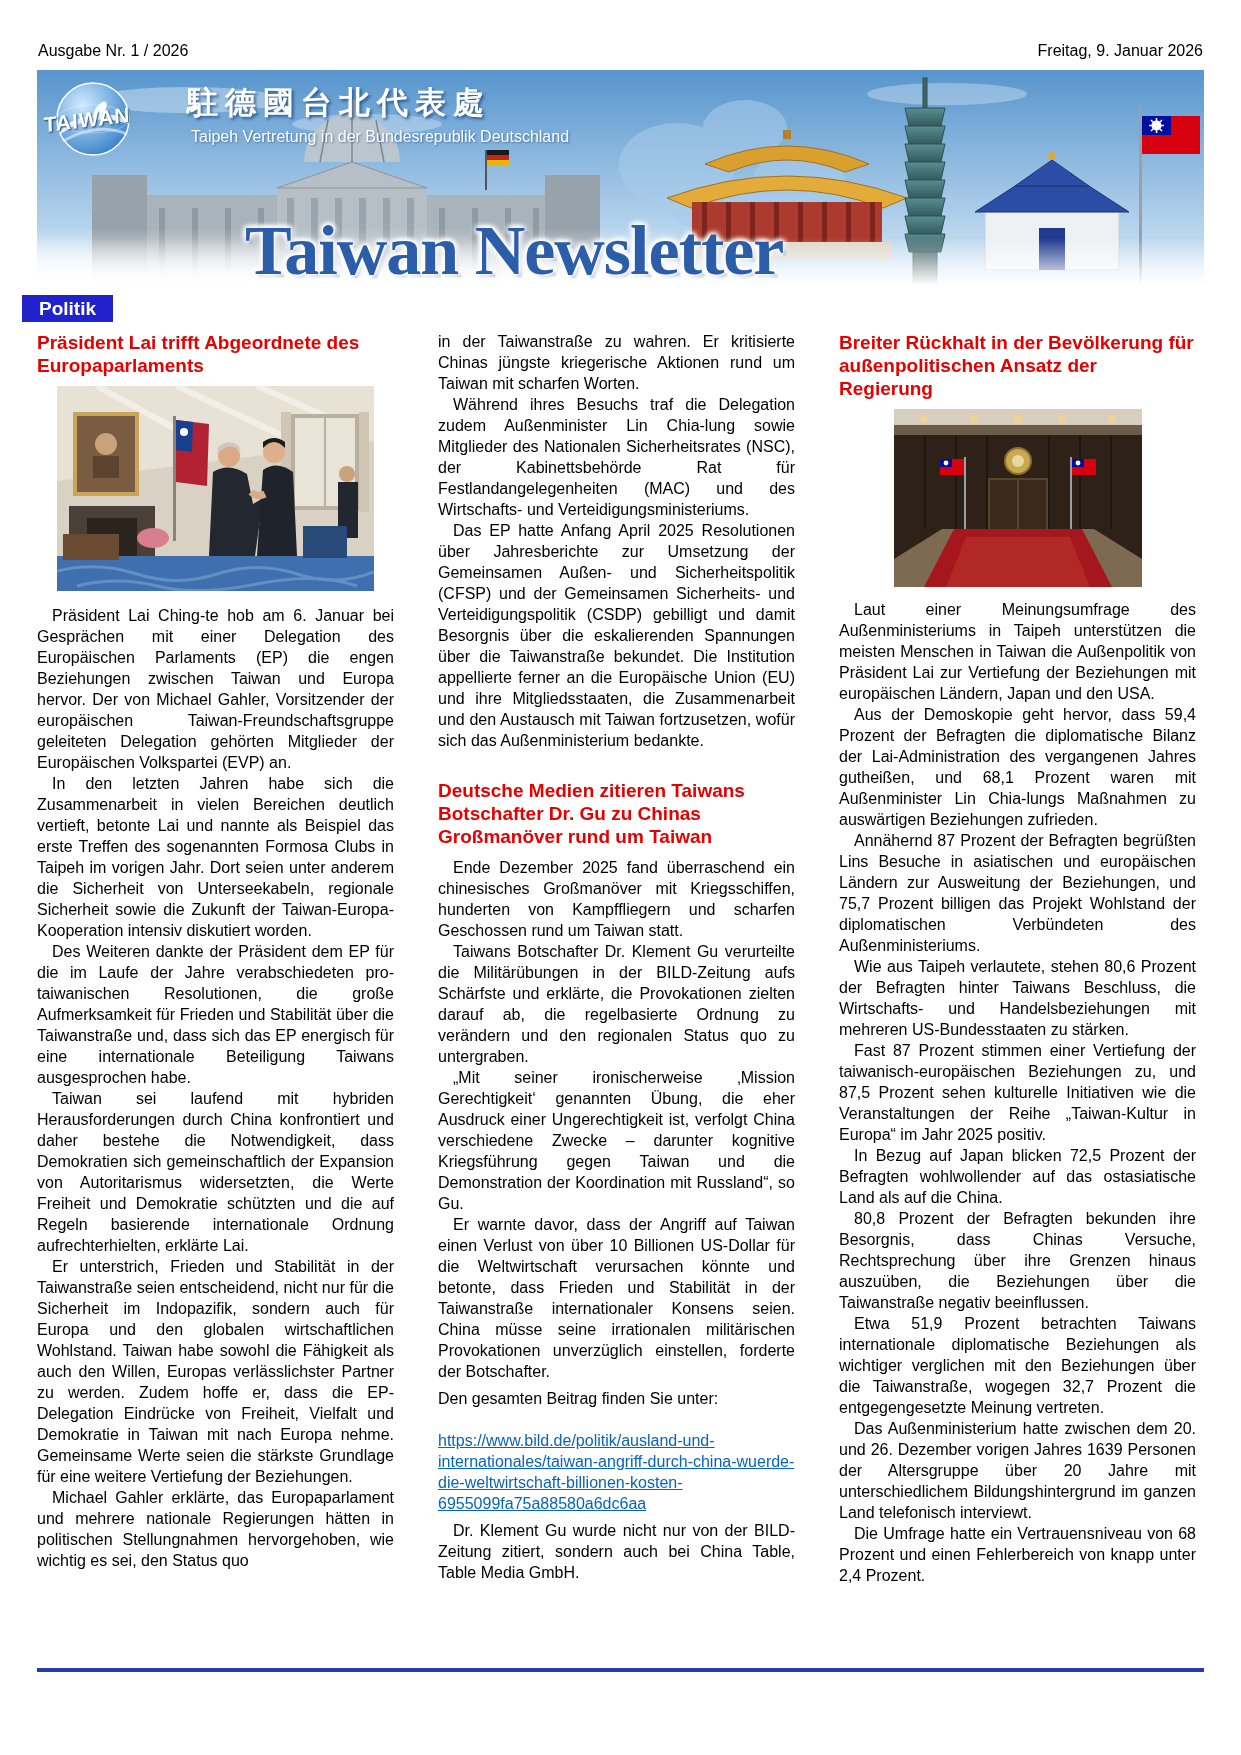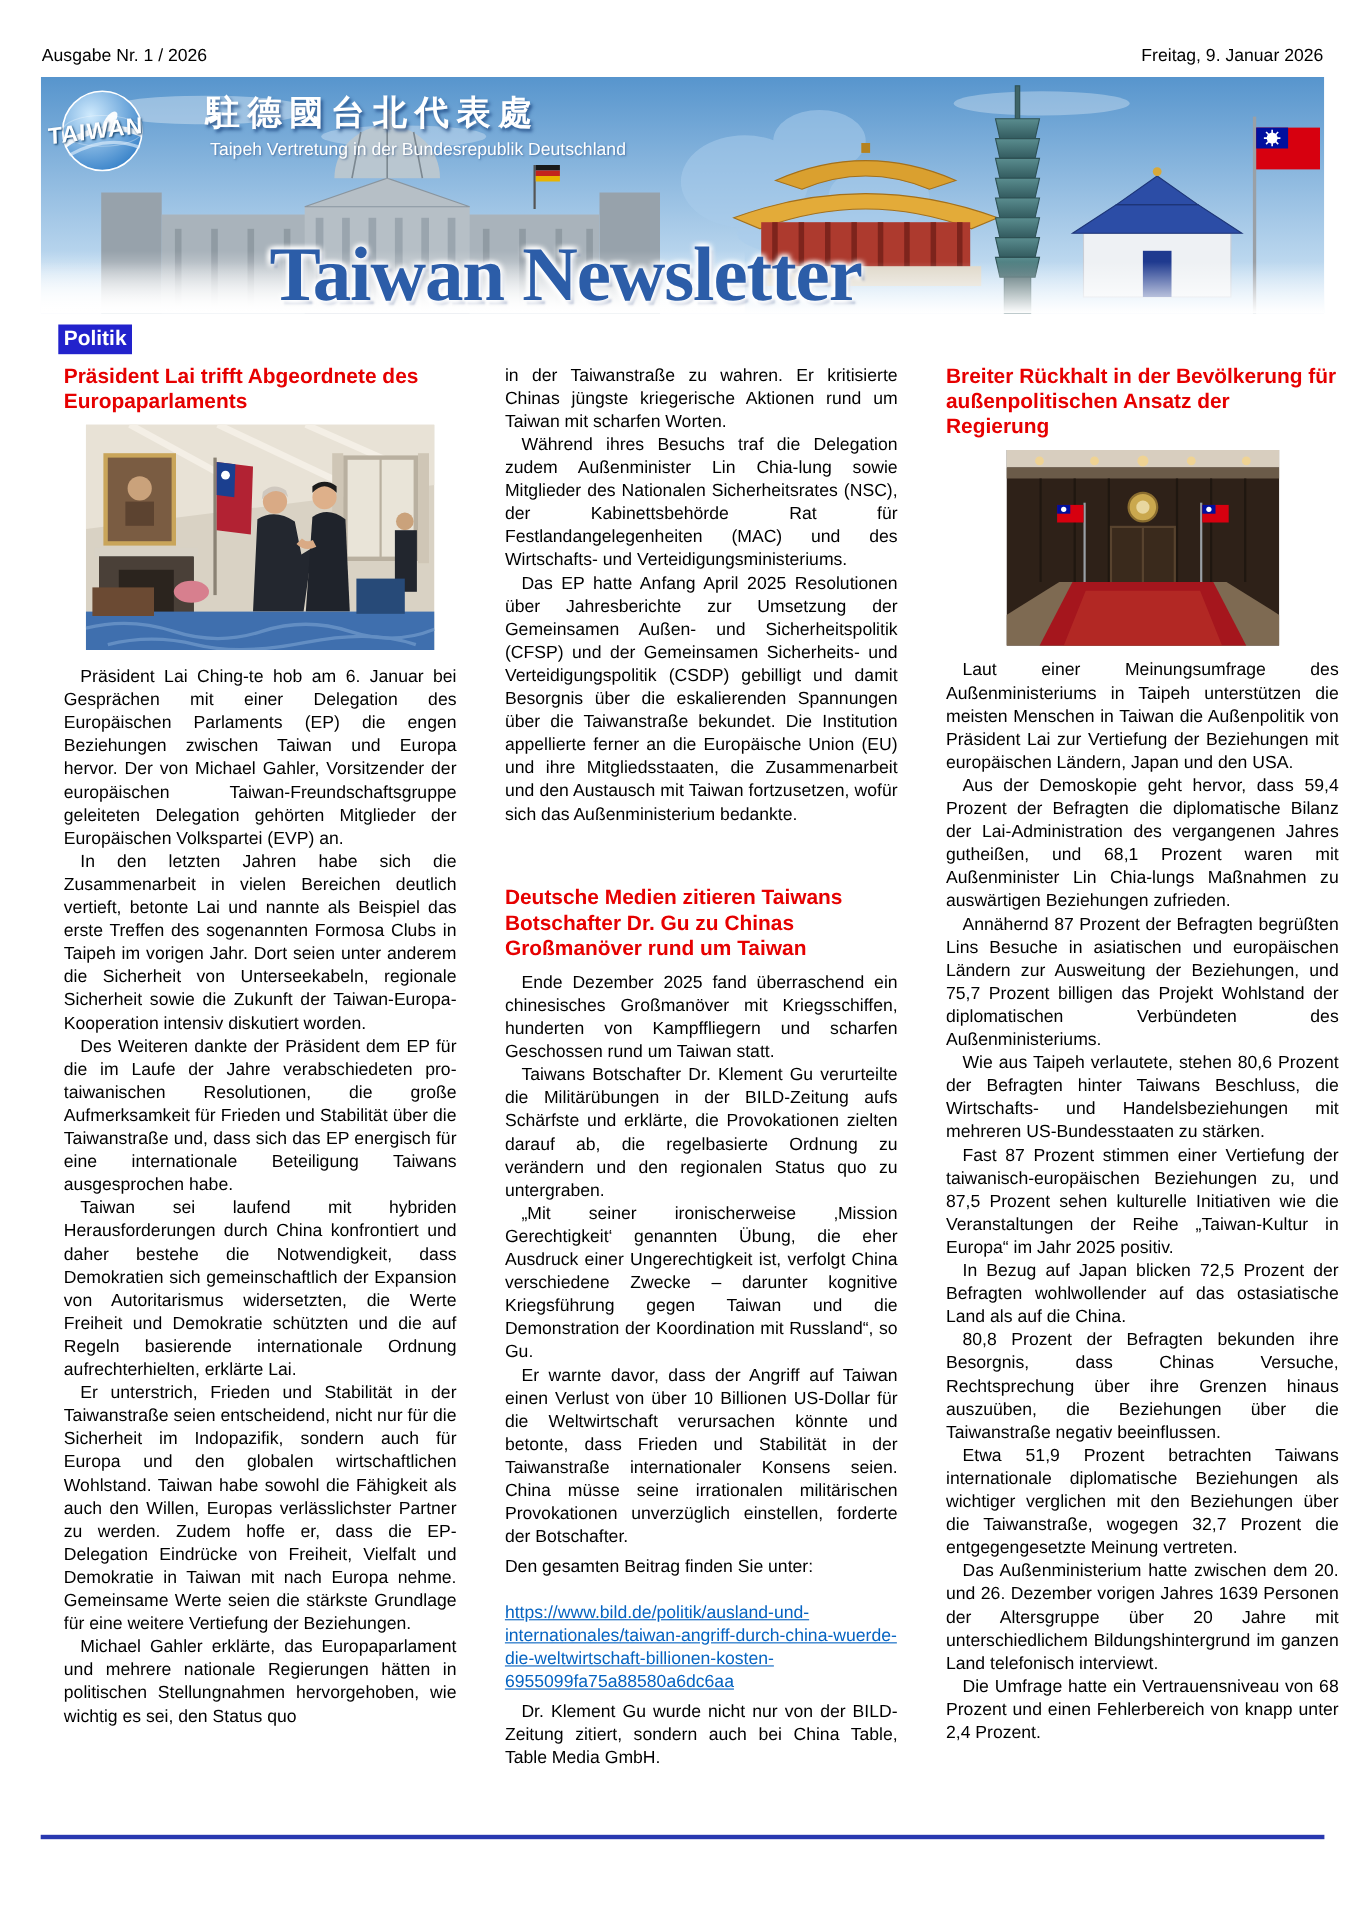--- a/index.html
+++ b/index.html
@@ -18,27 +18,27 @@
   .cn-title{position:absolute;left:150px;top:12px;color:#fff;font-weight:bold;
      font-size:31px;letter-spacing:7px;text-shadow:2px 2px 3px rgba(10,50,110,.65);}
   .banner-sub{position:absolute;left:154px;top:58px;color:#fff;font-size:16px;
      text-shadow:1px 1px 2px rgba(10,50,110,.5);}
   .nl-title{position:absolute;left:208px;bottom:-6px;
      font-family:"Liberation Serif",serif;font-weight:bold;font-size:70px;
      letter-spacing:-1px;color:#2c5da8;white-space:nowrap;
      text-shadow:-2px -2px 5px #fff,2px -2px 5px #fff,-2px 2px 5px #fff,2px 2px 5px #fff,
         3px 3px 2px rgba(25,55,120,.35);}
   
-  .politik{display:inline-block;margin:10px 0 0 53px;background:#2222cc;color:#fff;
-     font-weight:bold;font-size:19px;line-height:23px;padding:2px 5px;}
-  
-  .columns{display:flex;gap:44px;padding:0 58px;margin-top:9px;height:1320px;overflow:hidden;}
+  .politik{display:inline-block;margin:10px 0 0 22px;background:#2222cc;color:#fff;
+     font-weight:bold;font-size:19px;line-height:23px;padding:2px 17px;}
+  
+  .columns{display:flex;gap:44px;padding:0 37px;margin-top:9px;height:1320px;overflow:hidden;}
   .col{width:357px;flex:0 0 357px;}
   h2.atitle{margin:0 0 9px 0;color:#e60000;font-size:19px;line-height:23px;font-weight:bold;}
-  h2.mt{margin-top:54px;}
+  h2.mt{margin-top:28px;}
   .col p{margin:0;font-size:16px;line-height:21px;text-align:justify;text-indent:15px;}
   .col p.noind{text-indent:0;}
   .col p.gap{margin-top:6px;}
   .photo{margin:6px auto 14px auto;}
   .photo1{width:317px;height:205px;}
   .photo3{width:248px;height:178px;margin-bottom:12px;}
   a.bildlink{display:block;margin-top:21px;color:#0563c1;text-decoration:underline;
      font-size:16px;line-height:21px;overflow-wrap:anywhere;text-align:left;}
   
   .footer{position:absolute;left:0;right:0;top:1668px;}

